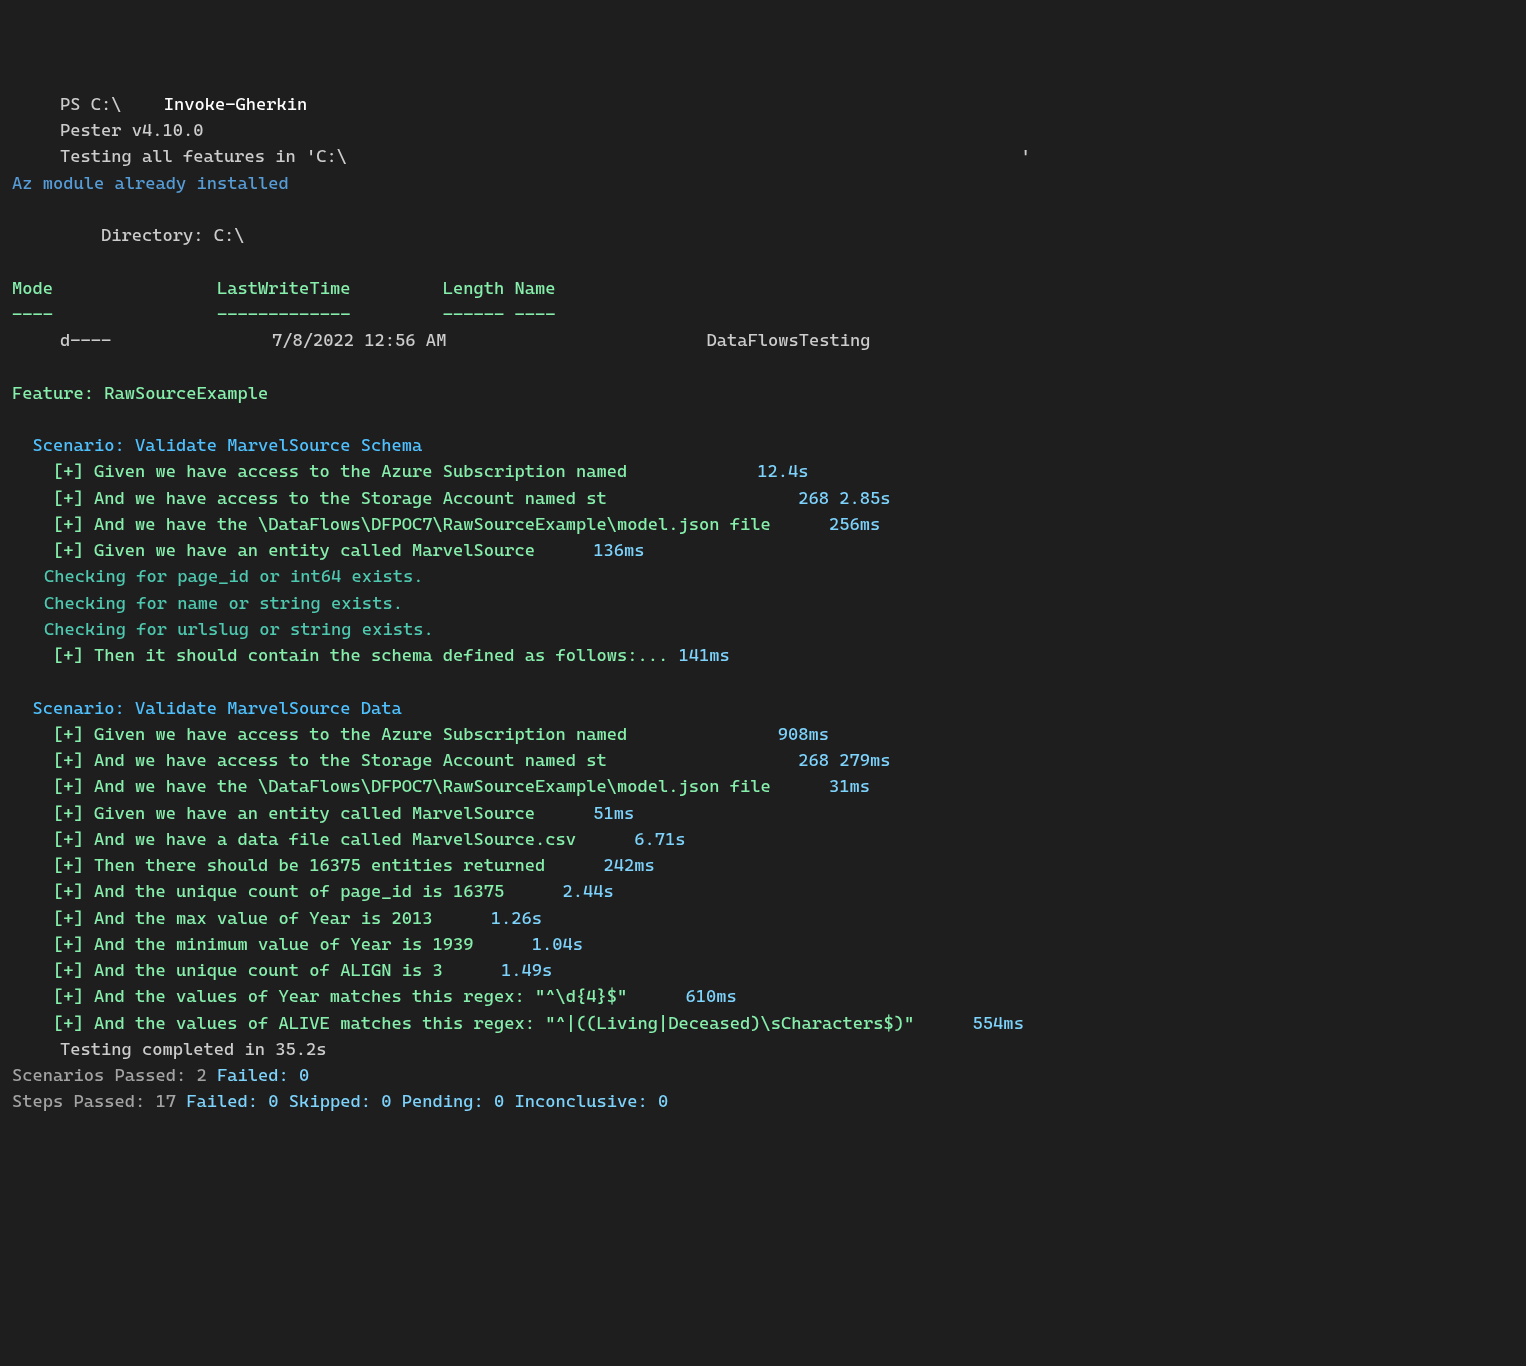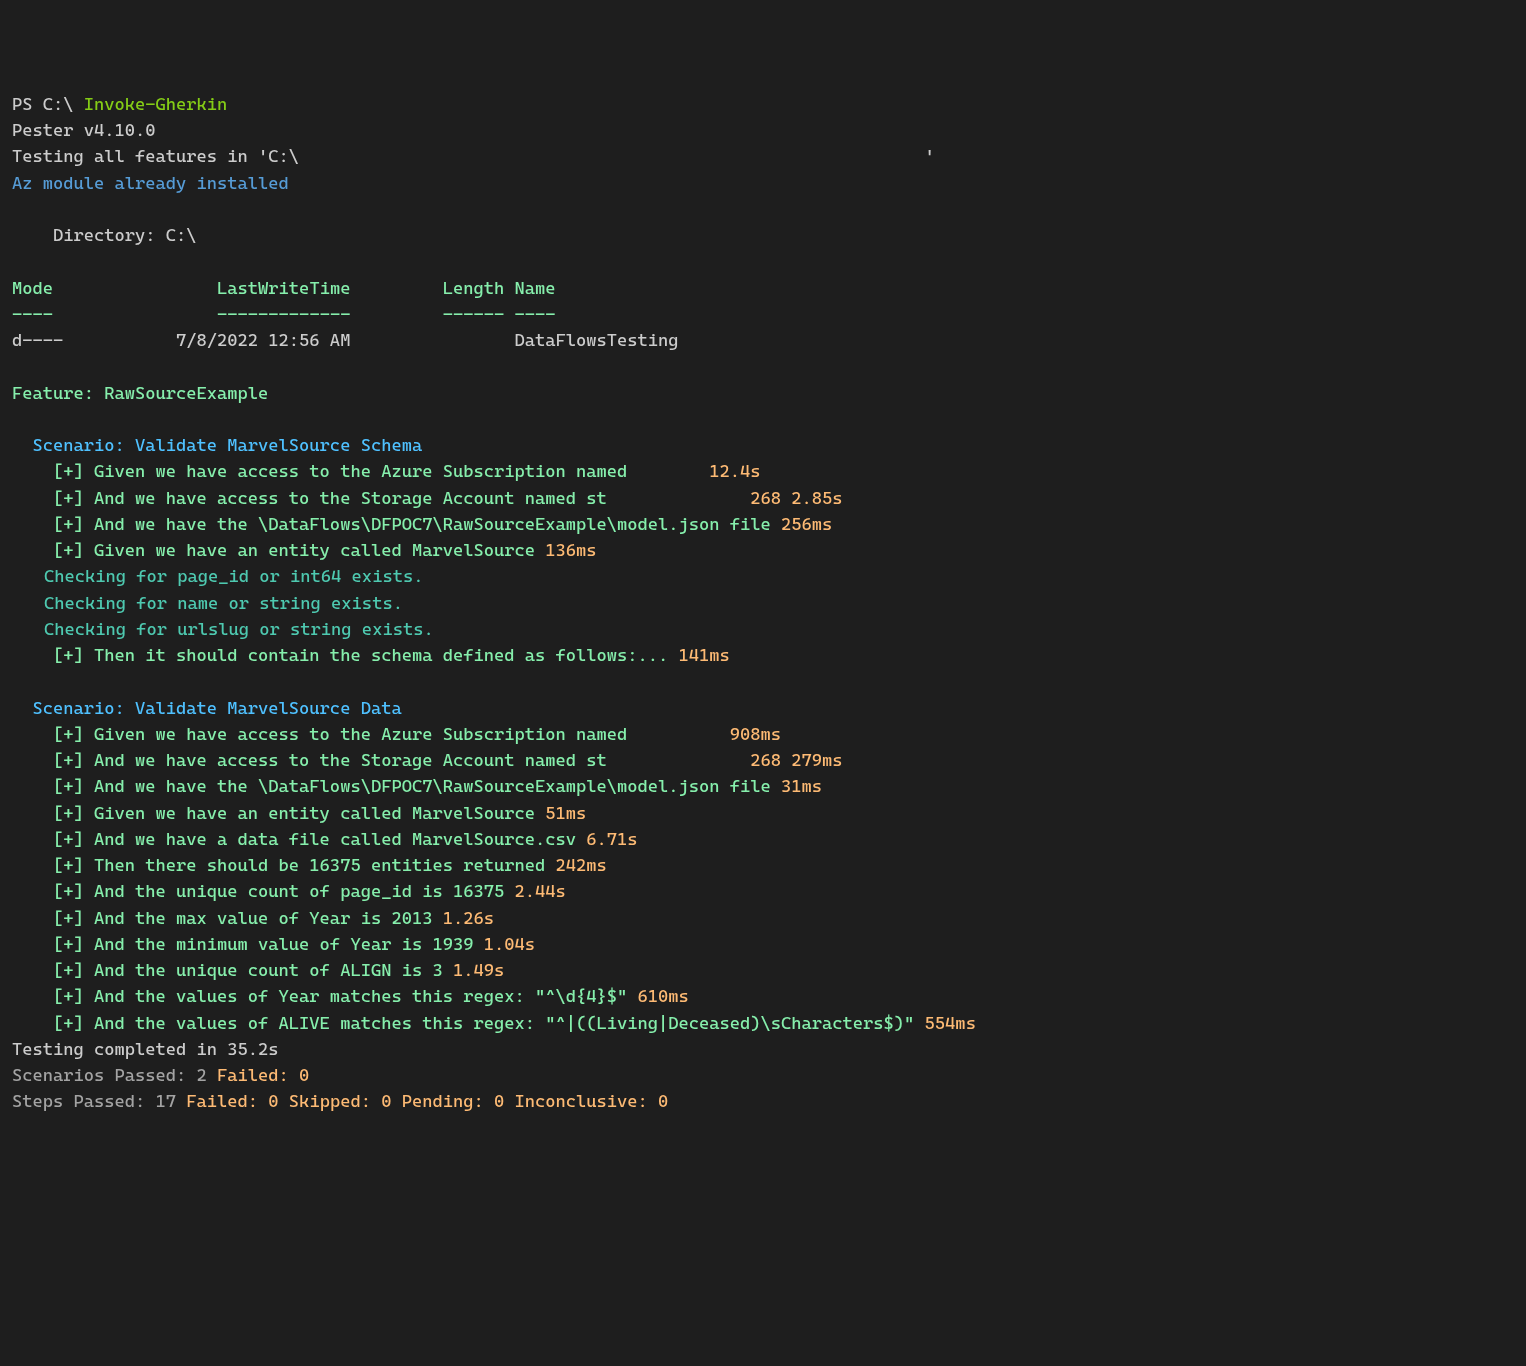--- a/index.html
+++ b/index.html
@@ -7,27 +7,27 @@
       background-color: #1e1e1e;
       font-family: 'Cascadia Mono', 'Consolas', 'Courier New', monospace;
       font-size: 17.5px;
       color: #cccccc;
       padding: 12px;
       line-height: 1.5;
       white-space: pre;
       overflow-x: auto;
     }
     .line { display: block; min-height: 1.5em; }
-    .white { color: #cccccc; }
-    .yellow { color: #84cc16; }
+    .white { color: #cccccc; margin-left: 48px; }
+    .yellow { color: #ffffff; margin-left: 32px; }
     .cyan { color: #569cd6; margin-top: 25px; }
     .green { color: #86efac; }
     .brightgreen { color: #a3a3a3; }
     .deepskyblue { color: #4fc1ff; margin-top: 11px; }
-    .gray { color: #fdba74; }
+    .gray { color: #7dd3fc; }
     .teal { color: #4ec9b0; margin-left: 32px; }
   </style>
 </head>
 <body>
 
 
 <div id="root"><span class="line"><span class="white">PS C:\ </span><span class="yellow">Invoke-Gherkin</span></span><span class="line"><span class="white">Pester v4.10.0</span></span><span class="line"><span class="white">Testing all features in 'C:\</span><span class="white">                                                             '</span></span><span class="line"><span class="cyan">Az module already installed</span></span><span class="line"> </span><span class="line"><span class="white">    Directory: C:\</span></span><span class="line"> </span><span class="line"><span class="green">Mode             </span><span class="green">   LastWriteTime</span><span class="green">         Length</span><span class="green"> Name</span></span><span class="line"><span class="green">----             </span><span class="green">   -------------</span><span class="green">         ------</span><span class="green"> ----</span></span><span class="line"><span class="white">d----           </span><span class="white">7/8/2022 12:56 AM</span><span class="white">               </span><span class="white"> DataFlowsTesting</span></span><span class="line"> </span><span class="line"><span class="green">Feature: RawSourceExample</span></span><span class="line"> </span><span class="line"><span class="deepskyblue">  Scenario: Validate MarvelSource Schema</span></span><span class="line"><span class="green">    [+] Given we have access to the Azure Subscription named </span><span class="white">       </span><span class="gray">12.4s</span></span><span class="line"><span class="green">    [+] And we have access to the Storage Account named st</span><span class="white">              </span><span class="gray">268 2.85s</span></span><span class="line"><span class="green">    [+] And we have the \DataFlows\DFPOC7\RawSourceExample\model.json file </span><span class="white"></span><span class="gray">256ms</span></span><span class="line"><span class="green">    [+] Given we have an entity called MarvelSource </span><span class="white"></span><span class="gray">136ms</span></span><span class="line"><span class="teal">Checking for page_id or int64 exists.</span></span><span class="line"><span class="teal">Checking for name or string exists.</span></span><span class="line"><span class="teal">Checking for urlslug or string exists.</span></span><span class="line"><span class="green">    [+] Then it should contain the schema defined as follows:... </span><span class="gray">141ms</span></span><span class="line"> </span><span class="line"><span class="deepskyblue">  Scenario: Validate MarvelSource Data</span></span><span class="line"><span class="green">    [+] Given we have access to the Azure Subscription named </span><span class="white">         </span><span class="gray">908ms</span></span><span class="line"><span class="green">    [+] And we have access to the Storage Account named st</span><span class="white">              </span><span class="gray">268 279ms</span></span><span class="line"><span class="green">    [+] And we have the \DataFlows\DFPOC7\RawSourceExample\model.json file </span><span class="white"></span><span class="gray">31ms</span></span><span class="line"><span class="green">    [+] Given we have an entity called MarvelSource </span><span class="white"></span><span class="gray">51ms</span></span><span class="line"><span class="green">    [+] And we have a data file called MarvelSource.csv </span><span class="white"></span><span class="gray">6.71s</span></span><span class="line"><span class="green">    [+] Then there should be 16375 entities returned </span><span class="white"></span><span class="gray">242ms</span></span><span class="line"><span class="green">    [+] And the unique count of page_id is 16375 </span><span class="white"></span><span class="gray">2.44s</span></span><span class="line"><span class="green">    [+] And the max value of Year is 2013 </span><span class="white"></span><span class="gray">1.26s</span></span><span class="line"><span class="green">    [+] And the minimum value of Year is 1939 </span><span class="white"></span><span class="gray">1.04s</span></span><span class="line"><span class="green">    [+] And the unique count of ALIGN is 3 </span><span class="white"></span><span class="gray">1.49s</span></span><span class="line"><span class="green">    [+] And the values of Year matches this regex: "^\d{4}$" </span><span class="white"></span><span class="gray">610ms</span></span><span class="line"><span class="green">    [+] And the values of ALIVE matches this regex: "^|((Living|Deceased)\sCharacters$)" </span><span class="white"></span><span class="gray">554ms</span></span><span class="line"><span class="white">Testing completed in 35.2s</span></span><span class="line"><span class="brightgreen">Scenarios Passed: 2 </span><span class="gray">Failed: 0</span></span><span class="line"><span class="brightgreen">Steps Passed: 17 </span><span class="gray">Failed: 0 Skipped: 0 Pending: 0 Inconclusive: 0</span></span></div>
 
 
 

